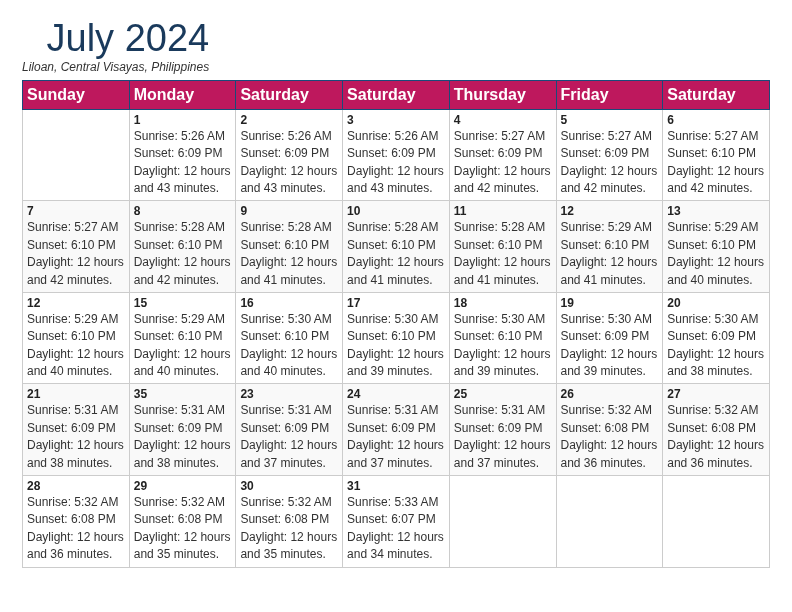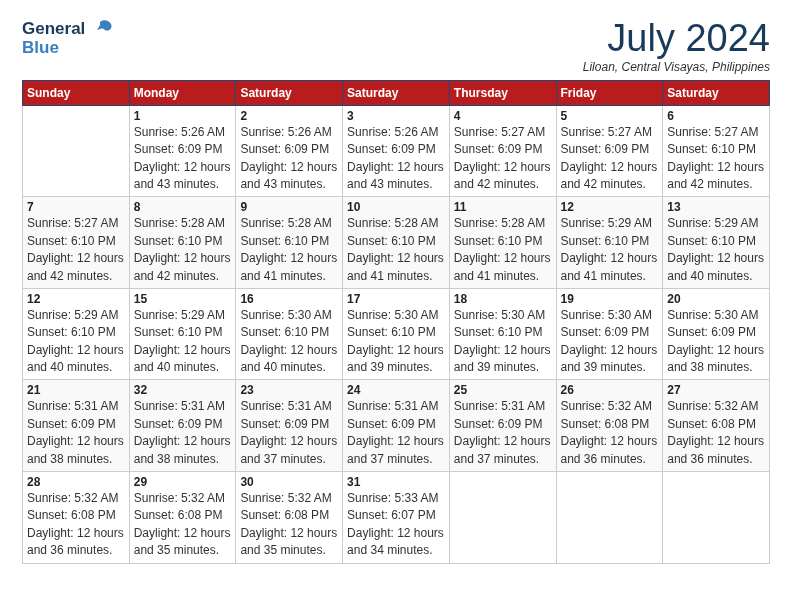--- a/index.html
+++ b/index.html
@@ -38,23 +38,23 @@
       color: #333;
       font-style: italic;
     }
     table {
       width: 100%;
       border-collapse: collapse;
       margin-top: 6px;
       table-layout: fixed;
     }
     thead tr th {
-      background-color: #b91c1c;
+      background-color: #be185d;
       color: #fff;
-      font-size: 12px;
+      font-size: 16px;
       font-weight: bold;
       padding: 5px 4px;
       text-align: left;
       border: 1px solid #1a4a7a;
     }
     tbody tr td {
       vertical-align: top;
       border: 1px solid #ccc;
       padding: 3px 4px;
       font-size: 9.5px;
@@ -79,32 +79,20 @@
     }
     td.empty {
       background: #fff;
     }
   </style>
 </head>
 <body>
 
 <div class="page">
   <div class="header-row">
-    <div class="logo">
-      <div>
-        <div style="display:flex;align-items:center;gap:2px;">
-          <div style="font-size:17px;font-weight:bold;color:#1a3a5c;line-height:1.15;">General</div>
-          <svg width="26" height="22" viewBox="0 0 26 22">
-            <path d="M13 4 C16 1, 22 2, 24 6 C26 10, 22 14, 18 12 C16 11, 14 9, 13 7 Z" fill="#3a7fc1"></path>
-            <path d="M13 7 L10 12 L16 10 Z" fill="#3a7fc1"></path>
-          </svg>
-        </div>
-        <div style="font-size:17px;font-weight:bold;color:#3a7fc1;line-height:1.15;margin-top:-2px;">Blue</div>
-      </div>
-    </div>
     <div class="title-block">
       <div class="month-title">July 2024</div>
       <div class="location">Liloan, Central Visayas, Philippines</div>
     </div>
   </div>
 
   <table>
     <thead>
       <tr id="dow-row">
           <th>Sunday</th>
@@ -266,21 +254,21 @@
         </tr>
         <tr>
           <td>
             <span class="day-num">21</span>
             <div class="day-info" style="white-space: pre-line;">Sunrise: 5:31 AM
 Sunset: 6:09 PM
 Daylight: 12 hours
 and 38 minutes.</div>
           </td>
           <td>
-            <span class="day-num">32</span>
+            <span class="day-num">35</span>
             <div class="day-info" style="white-space: pre-line;">Sunrise: 5:31 AM
 Sunset: 6:09 PM
 Daylight: 12 hours
 and 38 minutes.</div>
           </td>
           <td>
             <span class="day-num">23</span>
             <div class="day-info" style="white-space: pre-line;">Sunrise: 5:31 AM
 Sunset: 6:09 PM
 Daylight: 12 hours

